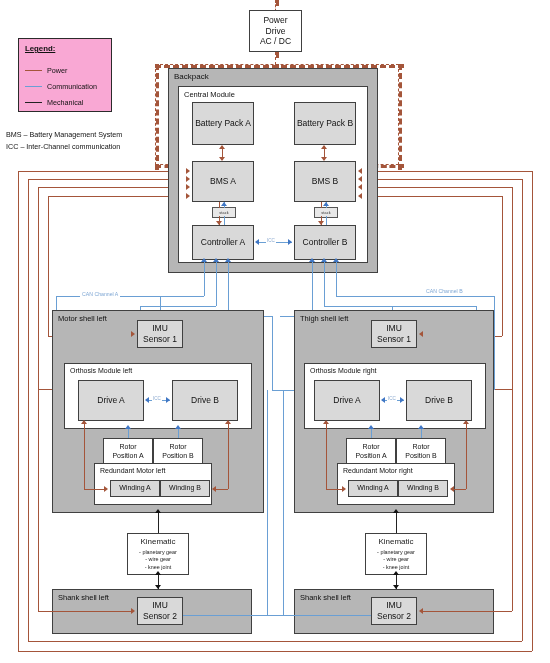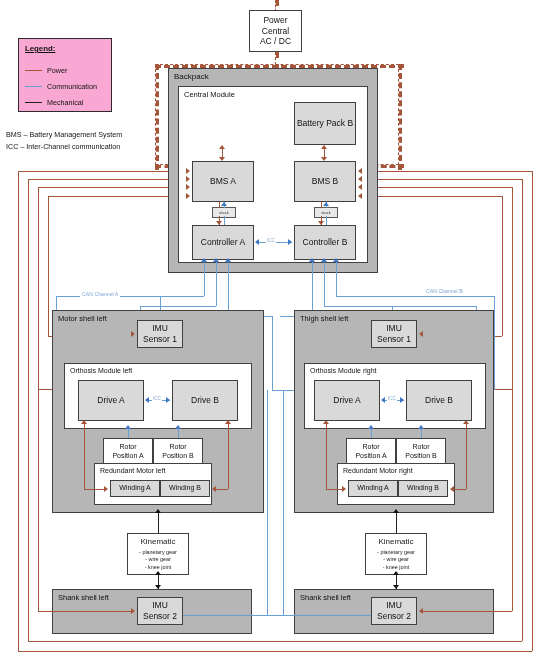--- a/index.html
+++ b/index.html
@@ -114,31 +114,34 @@
   <div class="ln h pw dash" style="left:155px;top:64px;width:243px;"></div>
   <div class="ln v pw dash" style="left:155px;top:64px;height:100px;"></div>
   <div class="ln h pw dash" style="left:155px;top:164px;width:38px;"></div>
   <div class="ln v pw dash" style="left:398px;top:64px;height:100px;"></div>
   <div class="ln h pw dash" style="left:355px;top:164px;width:43px;"></div>
   <div class="arw arw-r a-pw-r" style="left:192px;top:161px;"></div>
   <div class="arw arw-l a-pw-l" style="left:352px;top:161px;"></div>
 
   <div class="box white" style="left:249px;top:10px;width:53px;height:42px;flex-direction:column;">
     <span>Power</span>
-    <span>Central</span>
+    <span>Drive</span>
     <span>AC / DC</span>
   </div>
 
   <div class="box grey-dk lbl-tl" style="left:168px;top:68px;width:210px;height:205px;font-size:8px;">
     <span>Backpack</span>
   </div>
   <div class="box white lbl-tl" style="left:178px;top:86px;width:190px;height:177px;font-size:7.5px;">
     <span>Central Module</span>
   </div>
 
+  <div class="box grey-lt" style="left:192px;top:102px;width:62px;height:43px;">
+    <span>Battery Pack A</span>
+  </div>
   <div class="box grey-lt" style="left:294px;top:102px;width:62px;height:43px;">
     <span>Battery Pack B</span>
   </div>
 
   <div class="box grey-lt" style="left:192px;top:161px;width:62px;height:41px;">
     <span>BMS A</span>
   </div>
   <div class="box grey-lt" style="left:294px;top:161px;width:62px;height:41px;">
     <span>BMS B</span>
   </div>

